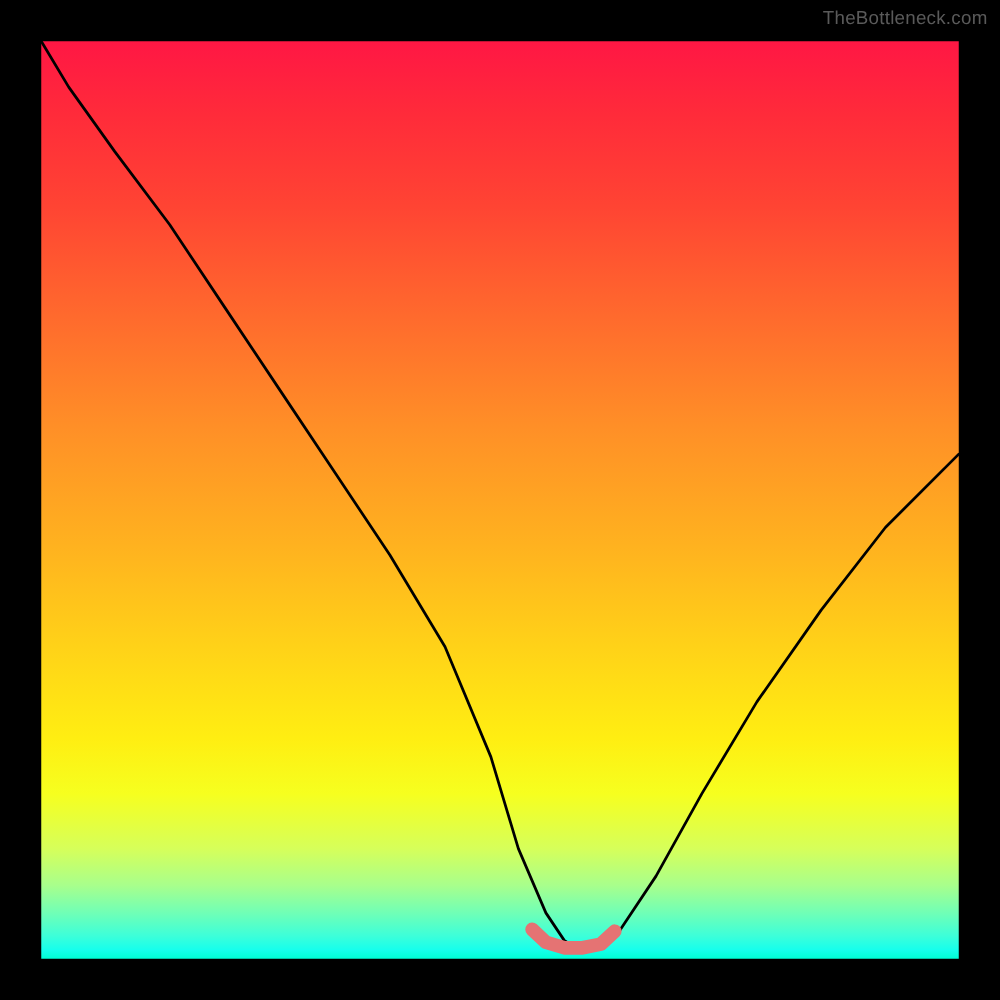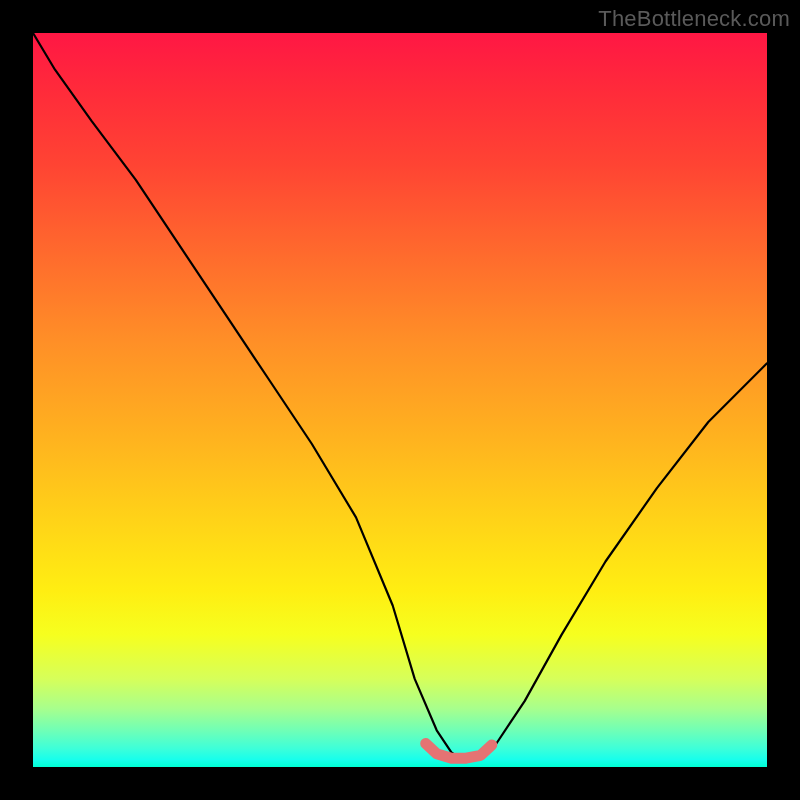--- a/index.html
+++ b/index.html
@@ -38,21 +38,21 @@
       #70ffb6 95%,
       #3dffd9 97.5%,
       #17ffec 99%,
       #00ffd5 100%);
   }
   .watermark {
     position: absolute;
     top: 6px;
     right: 10px;
     color: #5a5a5a;
-    font-size: 22px;
+    font-size: 15px;
     letter-spacing: 0.2px;
     user-select: none;
   }
   svg.curve {
     position: absolute;
     left: 0;
     top: 0;
     width: 734px;
     height: 734px;
     overflow: visible;

